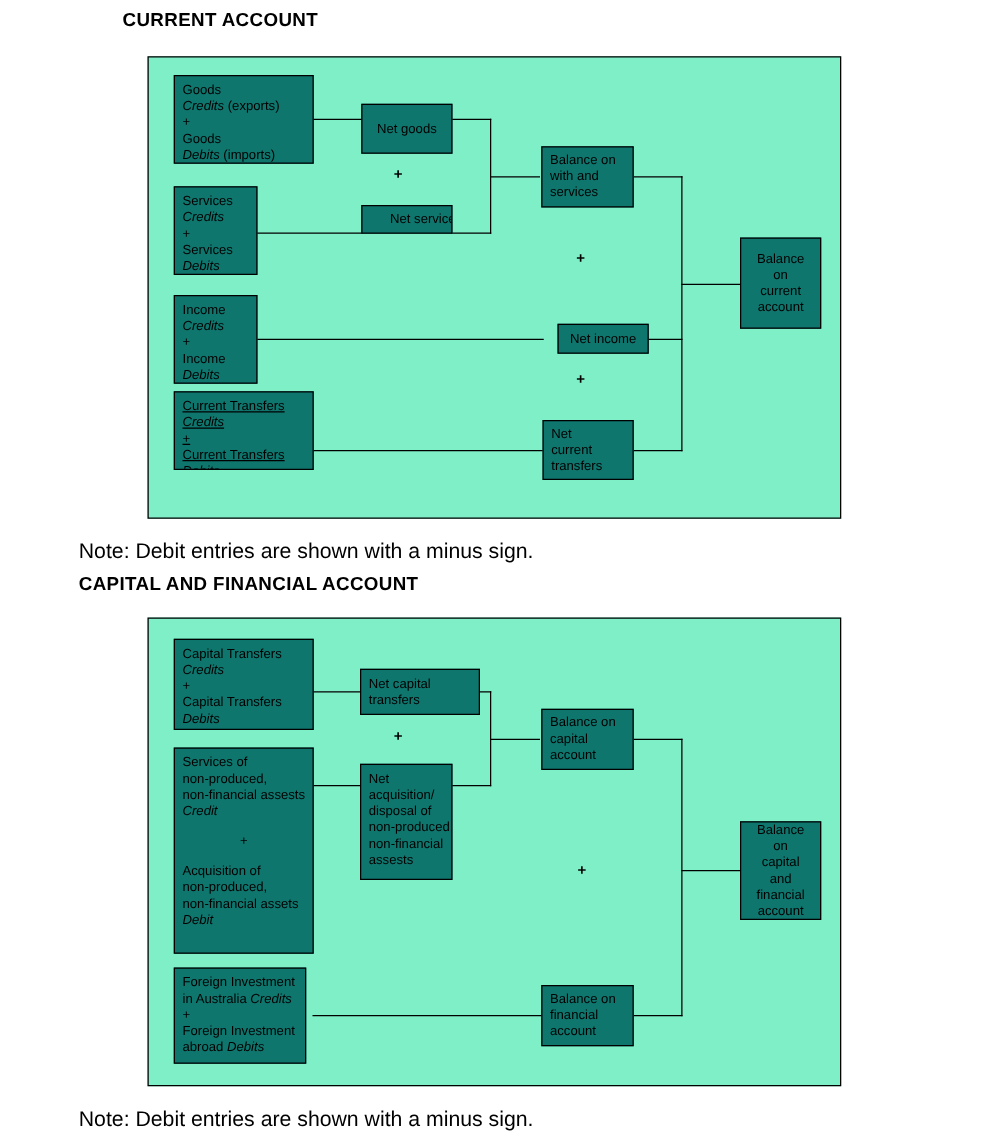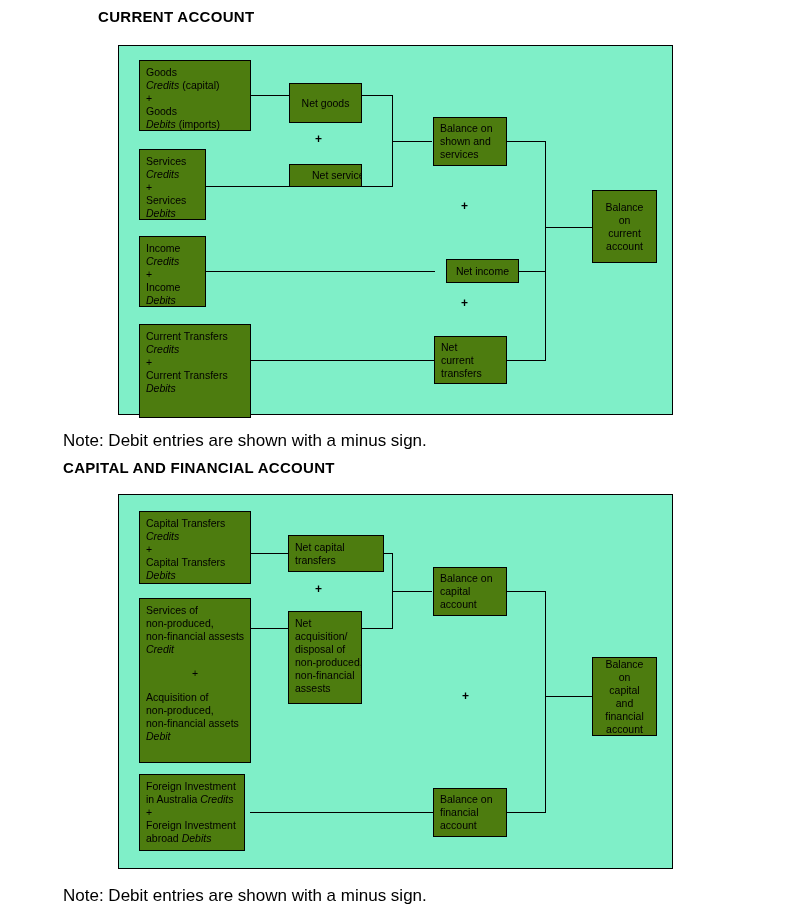--- a/index.html
+++ b/index.html
@@ -22,21 +22,21 @@
     white-space:nowrap;
   }
   .panel{
     position:absolute;
     background:#7FEFC8;
     border:1px solid #000;
     box-sizing:border-box;
   }
   .box{
     position:absolute;
-    background:#4d7c0f;
+    background:#0f766e;
     border:1px solid #000;
     box-sizing:border-box;
     font-size:10.5px;
     line-height:13px;
     padding:5px 6px;
     overflow:hidden;
   }
   .box.center{ text-align:center; }
   .box .ln{ white-space:nowrap; display:block; }
   .box .it{ font-style:italic; }
@@ -72,21 +72,21 @@
 <div class="hline" style="left:250px;top:360px;width:185px;"></div>
 
 <div class="hline" style="left:507px;top:141px;width:39px;"></div>
 <div class="hline" style="left:507px;top:271px;width:39px;"></div>
 <div class="hline" style="left:507px;top:360px;width:39px;"></div>
 <div class="vline" style="left:545px;top:141px;height:220px;"></div>
 <div class="hline" style="left:545px;top:227px;width:47px;"></div>
 
 <div class="box" style="left:139px;top:60px;width:112px;height:71px;">
   <span class="ln">Goods</span>
-  <span class="ln"><i class="it">Credits</i><span> (capital)</span></span>
+  <span class="ln"><i class="it">Credits</i><span> (exports)</span></span>
   <span class="ln">+</span>
   <span class="ln">Goods</span>
   <span class="ln"><i class="it">Debits</i><span> (imports)</span></span>
 </div>
 
 <div class="box" style="left:139px;top:149px;width:67px;height:71px;">
   <span class="ln">Services</span>
   <span class="ln it">Credits</span>
   <span class="ln">+</span>
   <span class="ln">Services</span>
@@ -94,21 +94,21 @@
 </div>
 
 <div class="box" style="left:139px;top:236px;width:67px;height:71px;">
   <span class="ln">Income</span>
   <span class="ln it">Credits</span>
   <span class="ln">+</span>
   <span class="ln">Income</span>
   <span class="ln it">Debits</span>
 </div>
 
-<div class="box" style="left:139px;top:324px;width:112px;height:94px;">
+<div class="box" style="left:139px;top:313px;width:112px;height:63px;text-decoration:underline;">
   <span class="ln">Current Transfers</span>
   <span class="ln it">Credits</span>
   <span class="ln">+</span>
   <span class="ln">Current Transfers</span>
   <span class="ln it">Debits</span>
 </div>
 
 <div class="box center vcenter" style="left:289px;top:83px;width:73px;height:40px;">
   <span class="ln">Net goods</span>
 </div>
@@ -122,21 +122,21 @@
 </div>
 
 <div class="box vcenter" style="left:434px;top:336px;width:73px;height:48px;">
   <span class="ln">Net</span>
   <span class="ln">current</span>
   <span class="ln">transfers</span>
 </div>
 
 <div class="box vcenter" style="left:433px;top:117px;width:74px;height:49px;">
   <span class="ln">Balance on</span>
-  <span class="ln">shown and</span>
+  <span class="ln">with and</span>
   <span class="ln">services</span>
 </div>
 
 <div class="box center vcenter" style="left:592px;top:190px;width:65px;height:73px;">
   <span class="ln">Balance</span>
   <span class="ln">on</span>
   <span class="ln">current</span>
   <span class="ln">account</span>
 </div>
 

